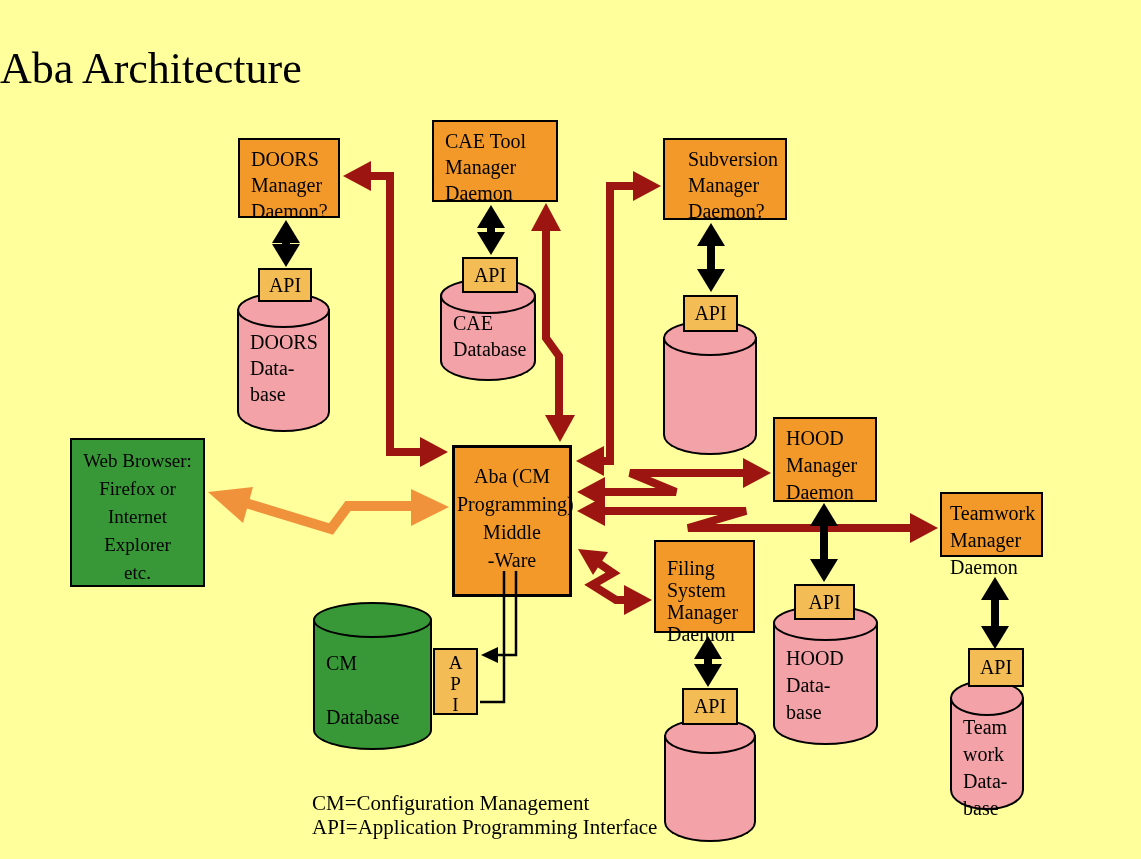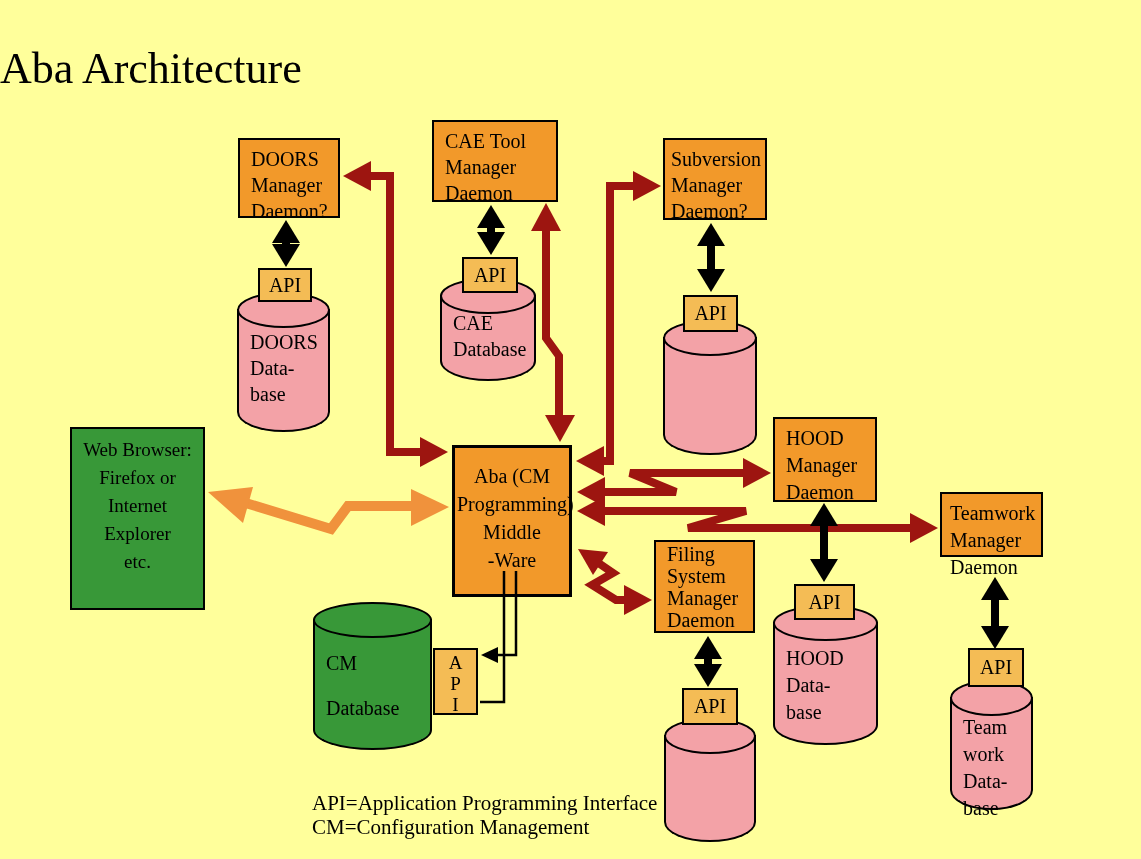--- a/index.html
+++ b/index.html
@@ -38,21 +38,21 @@
     border:2px solid #000;border-radius:50%;background:var(--database-pink,#F3A2A7);z-index:2;
   }
   .cyl-body{
     position:absolute;left:0;right:0;top:17px;bottom:0;box-sizing:border-box;
     background:var(--database-pink,#F3A2A7);
     border:2px solid #000;border-top:none;
     border-radius:0 0 50% 50% / 0 0 20px 20px;z-index:1;
   }
   .cyl.green .cyl-top,.cyl.green .cyl-body{background:var(--green,#389838);}
   .cyl-label{position:absolute;left:13px;top:37px;z-index:3;font-size:20px;line-height:26px;white-space:nowrap;}
-  .cm-gap .tline:first-child{margin-bottom:19px;}
+  .cm-gap .tline:first-child{margin-bottom:28px;}
   .legend{position:absolute;font-size:21px;line-height:24px;white-space:nowrap;}
   #arrows{position:absolute;left:0;top:0;z-index:10;pointer-events:none;}
   .rs{stroke:var(--arrow-dark-red,#9D1510);stroke-width:8;fill:none;stroke-linejoin:miter;}
   .rf{fill:var(--arrow-dark-red,#9D1510);}
   .os{stroke:var(--arrow-orange,#F0923C);stroke-width:10;fill:none;stroke-linejoin:miter;}
   .of{fill:var(--arrow-orange,#F0923C);}
   .bs{stroke:#000;stroke-width:8;fill:none;}
   .bf{fill:#000;}
   .ts{stroke:#000;stroke-width:2.5;fill:none;}
 </style>
@@ -137,49 +137,49 @@
 <div class="box mgr" style="left:238px;top:138px;width:102px;height:80px">
     <div class="tline">DOORS</div>
     <div class="tline">Manager</div>
     <div class="tline">Daemon?</div>
   </div>
 <div class="box mgr" style="left:432px;top:120px;width:126px;height:82px">
     <div class="tline">CAE Tool</div>
     <div class="tline">Manager</div>
     <div class="tline">Daemon</div>
   </div>
-<div class="box mgr" style="left:663px;top:138px;width:104px;height:82px;padding-left:6px">
+<div class="box mgr" style="left:663px;top:138px;width:124px;height:82px;padding-left:23px">
     <div class="tline">Subversion</div>
     <div class="tline">Manager</div>
     <div class="tline">Daemon?</div>
   </div>
 <div class="box mgr center" style="left:452px;top:445px;width:120px;height:152px;border-width:3px;line-height:28px;padding-top:14px">
     <div class="tline">Aba (CM</div>
     <div class="tline">Programming)</div>
     <div class="tline">Middle</div>
     <div class="tline">-Ware</div>
   </div>
 <div class="box mgr" style="left:773px;top:417px;width:104px;height:85px;line-height:27px">
     <div class="tline">HOOD</div>
     <div class="tline">Manager</div>
     <div class="tline">Daemon</div>
   </div>
-<div class="box mgr" style="left:654px;top:540px;width:101px;height:93px;line-height:22px;padding-top:1px">
+<div class="box mgr" style="left:654px;top:540px;width:101px;height:93px;line-height:22px;padding-top:15px">
     <div class="tline">Filing</div>
     <div class="tline">System</div>
     <div class="tline">Manager</div>
     <div class="tline">Daemon</div>
   </div>
 <div class="box mgr" style="left:940px;top:492px;width:103px;height:65px;line-height:27px;padding-left:8px">
     <div class="tline">Teamwork</div>
     <div class="tline">Manager</div>
     <div class="tline">Daemon</div>
   </div>
 
-<div class="box green-box center" style="left:70px;top:427px;width:135px;height:183px">
+<div class="box green-box center" style="left:70px;top:438px;width:135px;height:149px">
     <div class="tline">Web Browser:</div>
     <div class="tline">Firefox or</div>
     <div class="tline">Internet</div>
     <div class="tline">Explorer</div>
     <div class="tline">etc.</div>
   </div>
 
 <div class="cyl" style="left:237px;top:292px;width:93px;height:140px">
   <div class="cyl-body"></div>
   <div class="cyl-top"></div>
@@ -215,21 +215,21 @@
   <div class="cyl-label" style="top:40px;line-height:27px">
       <div class="tline">HOOD</div>
       <div class="tline">Data-</div>
       <div class="tline">base</div>
     </div>
 </div>
 <div class="cyl" style="left:664px;top:718px;width:92px;height:124px">
   <div class="cyl-body"></div>
   <div class="cyl-top"></div>
 </div>
-<div class="cyl" style="left:950px;top:680px;width:83px;height:130px">
+<div class="cyl" style="left:950px;top:680px;width:74px;height:130px">
   <div class="cyl-body"></div>
   <div class="cyl-top"></div>
   <div class="cyl-label" style="top:34px;line-height:27px">
       <div class="tline">Team</div>
       <div class="tline">work</div>
       <div class="tline">Data-</div>
       <div class="tline">base</div>
     </div>
 </div>
 
@@ -251,15 +251,15 @@
 <div class="box api" style="left:968px;top:648px;width:56px;height:39px">
   <span class="tline">API</span>
 </div>
 <div class="box api cm-api" style="left:433px;top:648px;width:45px;height:67px">
     <div class="tline">A</div>
     <div class="tline">P</div>
     <div class="tline">I</div>
   </div>
 
 <div class="legend" style="left:312px;top:791px">
+    <div class="tline">CM=Configuration Management</div>
     <div class="tline">API=Application Programming Interface</div>
-    <div class="tline">CM=Configuration Management</div>
   </div>
 
 </body></html>

